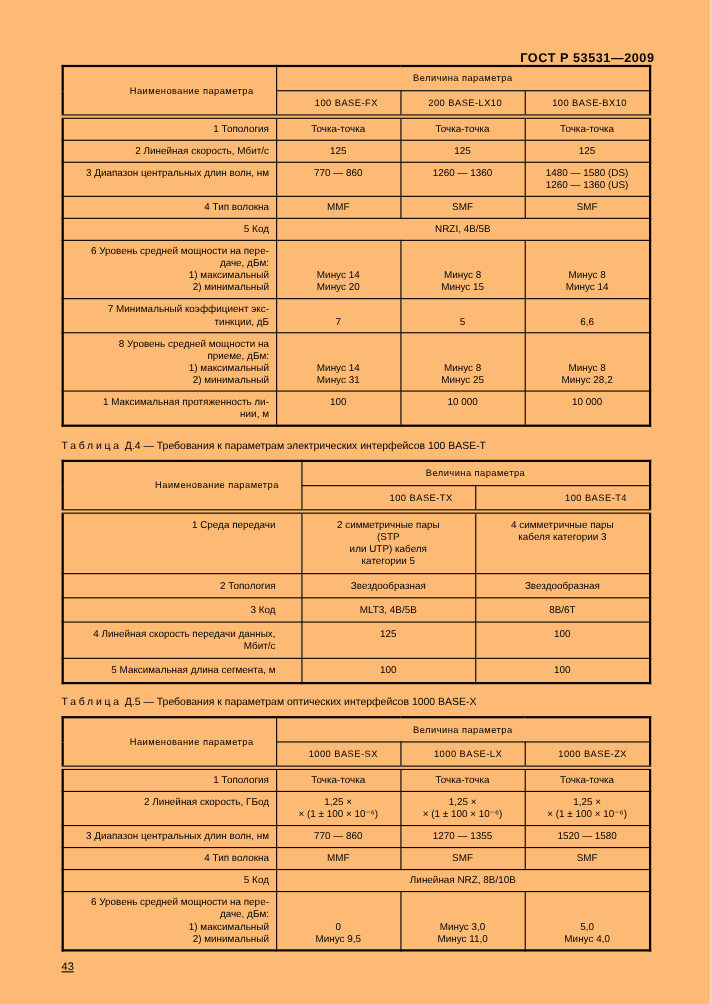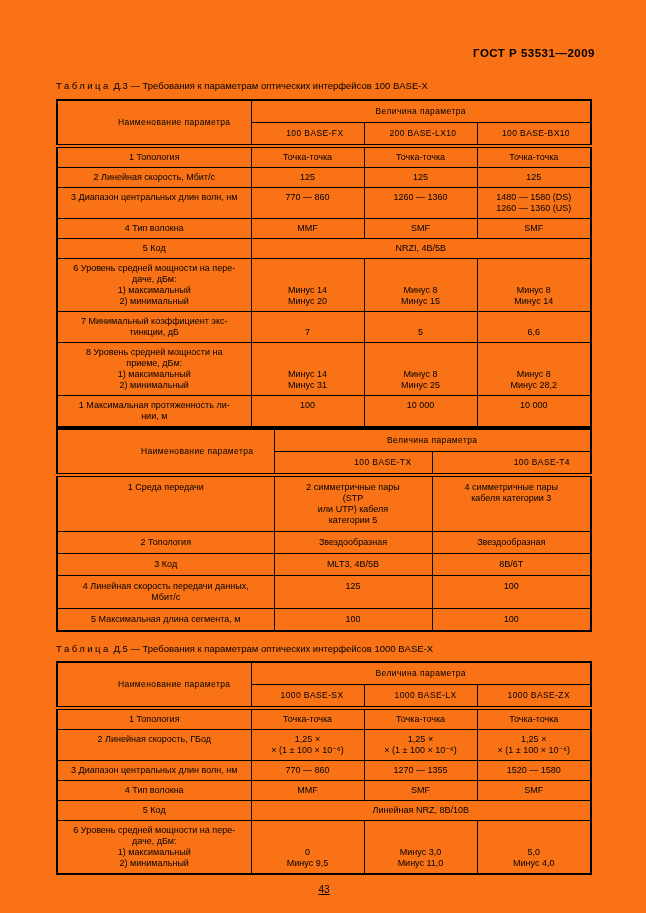--- a/index.html
+++ b/index.html
@@ -1,20 +1,20 @@
 <!DOCTYPE html>
 <html><head>
 <meta charset="utf-8">
 <style>
   * { box-sizing: border-box; }
   html, body { margin: 0; padding: 0; background: #ffffff; }
   .page {
     width: 646px;
     height: 913px;
-    background: #f97316;
+    background: #fdba74;
     color: #000000;
     font-family: "Liberation Sans", "DejaVu Sans", sans-serif;
     padding: 47px 56px 0 56px;
     position: relative;
     overflow: hidden;
   }
   .doc-header {
     text-align: right;
     font-weight: bold;
     font-size: 11.5px;
@@ -46,42 +46,38 @@
   }
   .gtable thead td {
     text-align: center;
     vertical-align: middle;
     font-size: 8.5px;
     letter-spacing: 0.4px;
     padding: 5px 20px;
   }
   .gtable thead td.sep { border-bottom: 4px double #000; text-align: right; }
   .gtable td.val { text-align: center; }
-  .gtable td.name { text-align: center; }
+  .gtable td.name { text-align: right; }
   .gtable tr.bot td.val { vertical-align: bottom; margin-top: 20px; }
   .t4 td { padding: 5px 23px; }
   .page-number {
-    text-align: center;
+    text-align: left;
     font-size: 10px;
     margin-top: 9px;
     margin-right: -2px;
     text-decoration: underline;
   }
 </style>
 </head>
 <body>
 
 <div class="page">
 
   <div class="doc-header">ГОСТ Р 53531—2009</div>
 
-  <p class="caption caption-d3">
-    <span class="spaced">Таблица</span>
-    <span>Д.3 — Требования к параметрам оптических интерфейсов 100 BASE-X</span>
-  </p>
 
   <table class="gtable t3">
     <colgroup>
         <col style="width:194px">
         <col style="width:113px">
         <col style="width:113px">
         <col style="width:114px">
       </colgroup>
     <thead>
       <tr>
@@ -158,20 +154,24 @@
       <tr>
         <td class="name">1 Максимальная протяженность ли-
 нии, м</td>
         <td class="val">100</td>
         <td class="val">10 000</td>
         <td class="val">10 000</td>
       </tr>
     </tbody>
   </table>
 
+  <p class="caption caption-d4">
+    <span class="spaced">Таблица</span>
+    <span>Д.4 — Требования к параметрам электрических интерфейсов 100 BASE-T</span>
+  </p>
 
   <table class="gtable t4">
     <colgroup>
         <col style="width:217px">
         <col style="width:158px">
         <col style="width:159px">
       </colgroup>
     <thead>
       <tr>
         <td rowspan="2" class="sep">Наименование параметра</td>

